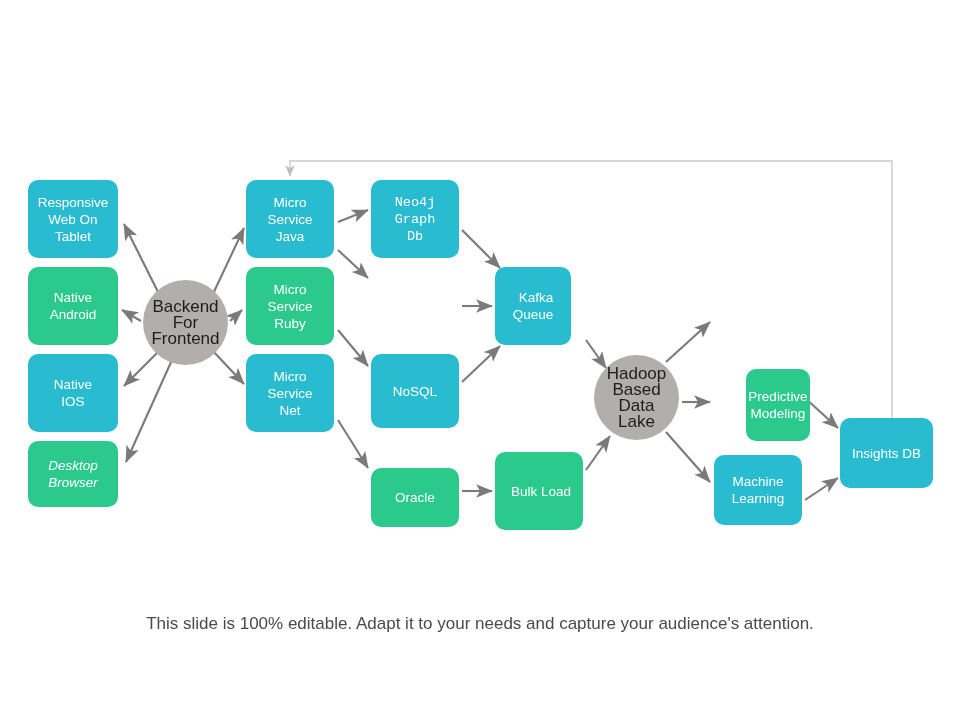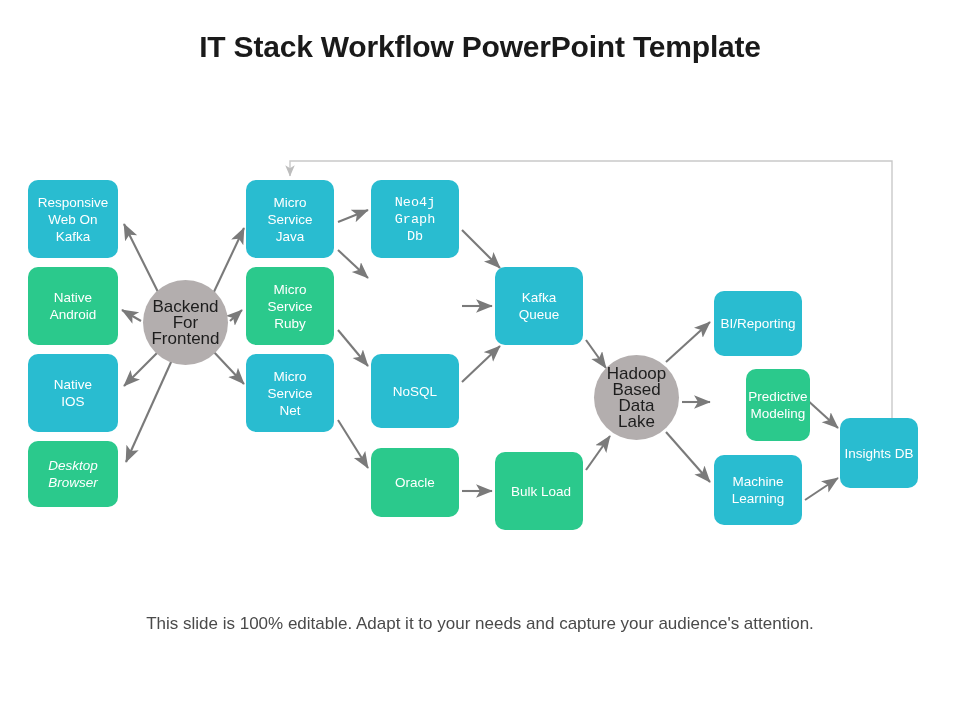--- a/index.html
+++ b/index.html
@@ -76,21 +76,20 @@
     font-size: 17px;
     color: #4a4a4a;
     line-height: 24px;
   }
 </style>
 </head>
 <body>
 
 <div id="slide">
 
-  <div id="slide-title">IT Stack Workflow PowerPoint Template</div>
 
   <svg id="diagram-canvas" viewBox="0 0 960 720" xmlns="http://www.w3.org/2000/svg">
     <defs>
       <marker id="ah" markerWidth="9" markerHeight="9" refX="7.6" refY="3.2" orient="auto" markerUnits="strokeWidth">
         <path d="M0,0 L8,3.2 L0,6.4 L1.9,3.2 z" fill="#7a7a7a"></path>
       </marker>
       <marker id="ah-light" markerWidth="10" markerHeight="10" refX="7.6" refY="3.4" orient="auto" markerUnits="strokeWidth">
         <path d="M0,0 L8,3.4 L0,6.8 L2.1,3.4 z" fill="#bdbdbd"></path>
       </marker>
     </defs>
@@ -128,21 +127,21 @@
       <path d="M805,500 L838,478"></path>
     </g>
 
     <path d="M892,418 L892,161 L290,161 L290,176" stroke="#c9c9c9" stroke-width="1.4" fill="none" marker-end="url(#ah-light)"></path>
   </svg>
 
   <div id="node-layer">
 
     <div class="node cyan" style="left:28px;top:180px;width:90px;height:78px;">Responsive
 Web On
-Kafka</div>
+Tablet</div>
     <div class="node green" style="left:28px;top:267px;width:90px;height:78px;">Native
 Android</div>
     <div class="node cyan" style="left:28px;top:354px;width:90px;height:78px;">Native
 IOS</div>
     <div class="node green" style="left:28px;top:441px;width:90px;height:66px;font-style:italic;">Desktop
 Browser</div>
 
     <div class="node hub" style="left:143px;top:280px;width:85px;height:85px;">Backend
 For
 Frontend</div>
@@ -154,35 +153,34 @@
 Service
 Ruby</div>
     <div class="node cyan" style="left:246px;top:354px;width:88px;height:78px;">Micro
 Service
 Net</div>
 
     <div class="node cyan" style="left:371px;top:180px;width:88px;height:78px;font-family:Liberation Mono, monospace;">Neo4j
 Graph
 Db</div>
     <div class="node cyan" style="left:371px;top:354px;width:88px;height:74px;">NoSQL</div>
-    <div class="node green" style="left:371px;top:448px;width:88px;height:69px;">Oracle</div>
+    <div class="node green" style="left:371px;top:468px;width:88px;height:59px;">Oracle</div>
 
-    <div class="node cyan" style="left:495px;top:267px;width:88px;height:78px;">Kafka
+    <div class="node cyan" style="left:495px;top:267px;width:76px;height:78px;text-align:right;">Kafka
 Queue</div>
     <div class="node green" style="left:495px;top:452px;width:88px;height:78px;padding-left:8px;">Bulk Load</div>
 
     <div class="node hub" style="left:594px;top:355px;width:85px;height:85px;">Hadoop
 Based
 Data Lake</div>
 
-    <div class="node cyan" style="left:714px;top:291px;width:88px;height:65px;">BI/Reporting</div>
     <div class="node green" style="left:746px;top:369px;width:64px;height:72px;">Predictive
 Modeling</div>
     <div class="node cyan" style="left:714px;top:455px;width:88px;height:70px;">Machine
 Learning</div>
 
-    <div class="node cyan" style="left:840px;top:418px;width:78px;height:70px;">Insights  DB</div>
+    <div class="node cyan" style="left:840px;top:418px;width:93px;height:70px;">Insights  DB</div>
 
   </div>
 
   <div id="footer-note">This slide is 100% editable. Adapt it to your needs and capture your audience's attention.</div>
 
 </div>
 
 </body></html>

